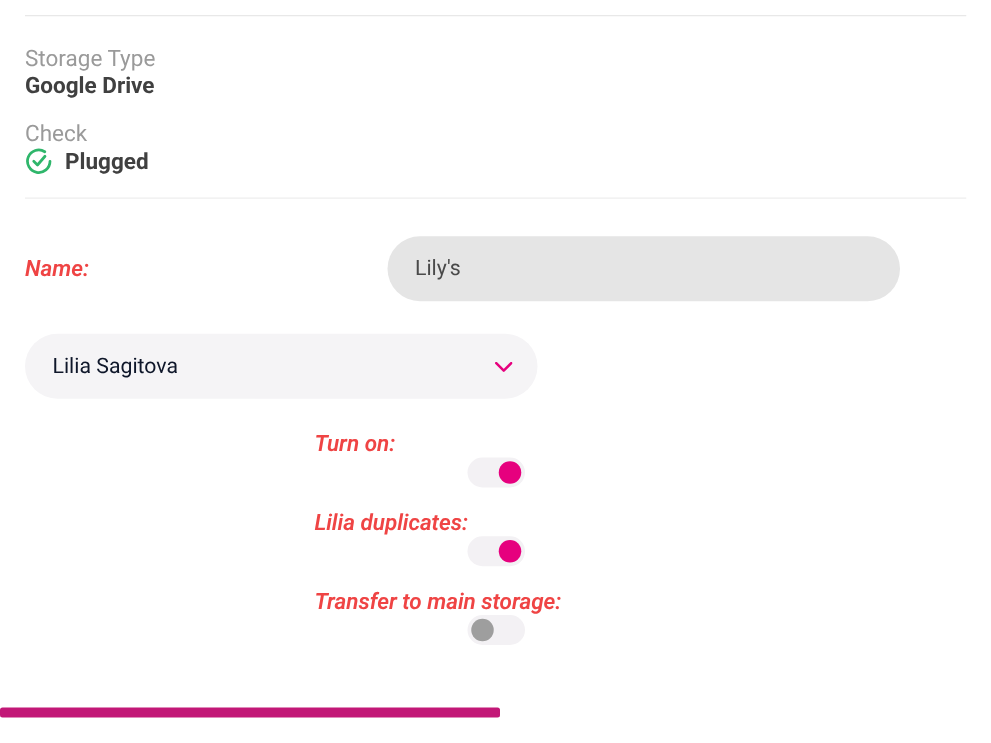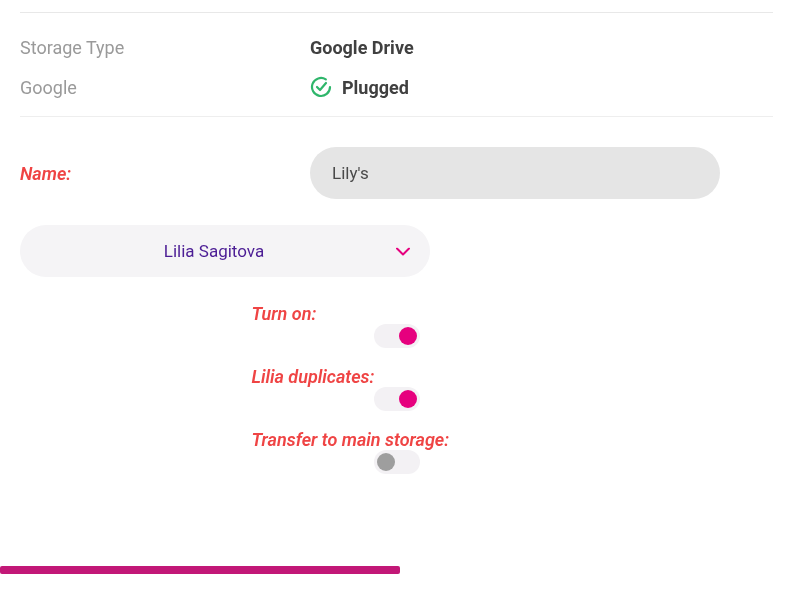--- a/index.html
+++ b/index.html
@@ -18,22 +18,22 @@
     .top-divider {
       height: 1px;
       background: #e8e8e8;
       margin-top: 12px;
     }
     .info-section {
       padding: 24px 0 18px 0;
     }
     .info-row {
       display: flex;
-      align-items: center;
       margin-bottom: 18px;
+      flex-direction: column;
     }
     .info-row:last-child {
       margin-bottom: 0;
     }
     .info-label {
       width: 290px;
       color: #9a9a9a;
       font-size: 18px;
       font-weight: 400;
     }
@@ -93,26 +93,26 @@
       max-width: 410px;
       position: relative;
     }
     .select-input {
       width: 100%;
       background: #f5f4f6;
       border: none;
       border-radius: 26px;
       padding: 16px 44px 16px 22px;
       font-size: 17px;
-      color: #4c1d95;
+      color: #0f172a;
       font-family: inherit;
       outline: none;
       appearance: none;
       cursor: pointer;
-      text-align: center;
+      text-align: left;
     }
     .chevron {
       position: absolute;
       right: 20px;
       top: 50%;
       transform: translateY(-50%);
       pointer-events: none;
     }
     .toggle {
       width: 46px;
@@ -153,21 +153,21 @@
 <body>
 
 <div class="top-divider"></div>
 
 <div class="info-section">
   <div class="info-row">
     <div class="info-label">Storage Type</div>
     <div class="info-value">Google Drive</div>
   </div>
   <div class="info-row">
-    <div class="info-label">Google</div>
+    <div class="info-label">Check</div>
     <div class="info-value">
       <span class="status-icon">
         <svg width="22" height="22" viewBox="0 0 22 22" fill="none">
           <path d="M20 11a9 9 0 1 1-4.18-7.6" stroke="#2fb66b" stroke-width="2.2" stroke-linecap="round" fill="none"></path>
           <path d="M7 11l3 3 6-7" stroke="#2fb66b" stroke-width="2.2" stroke-linecap="round" stroke-linejoin="round" fill="none"></path>
         </svg>
       </span>
       <span>Plugged</span>
     </div>
   </div>

